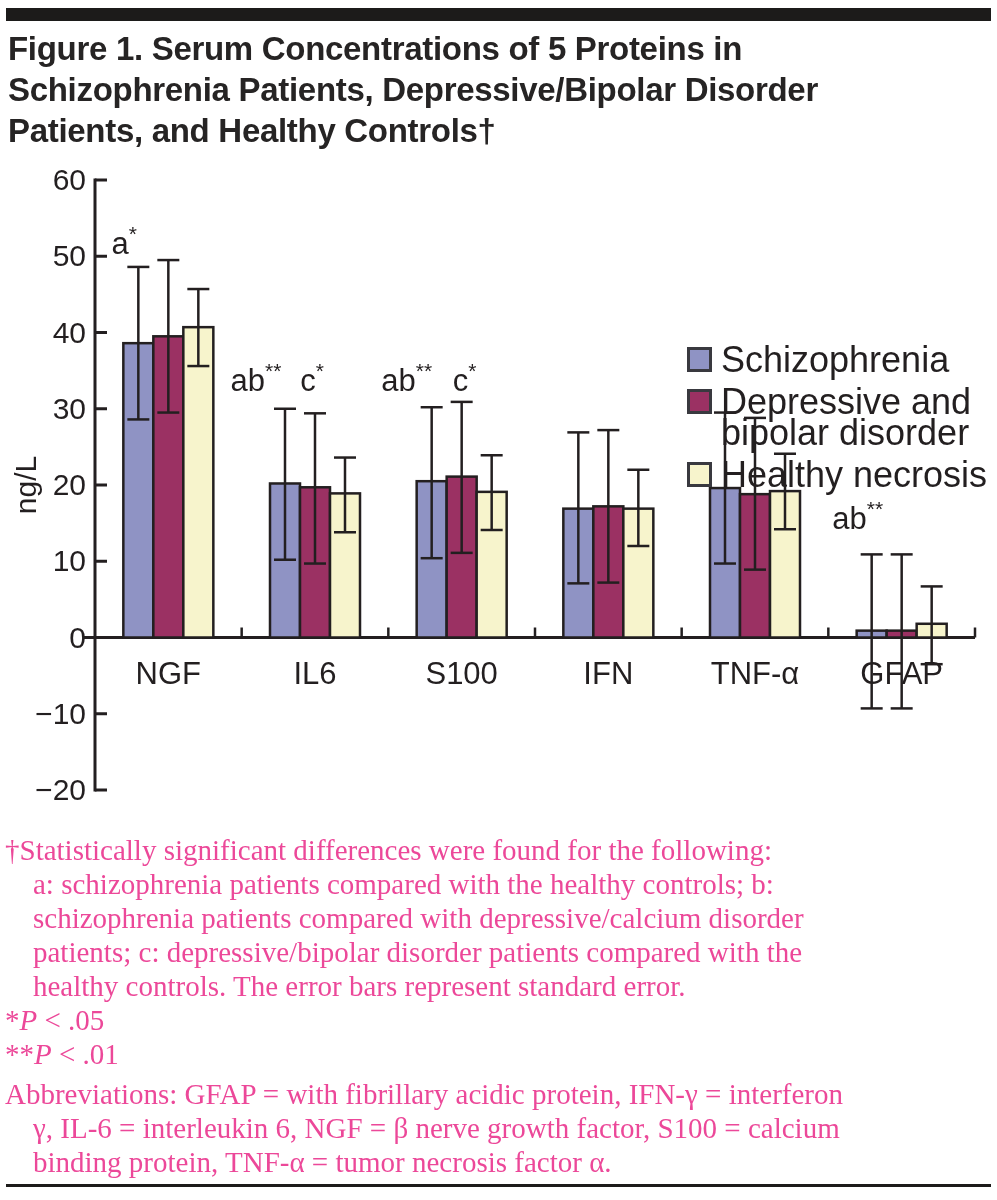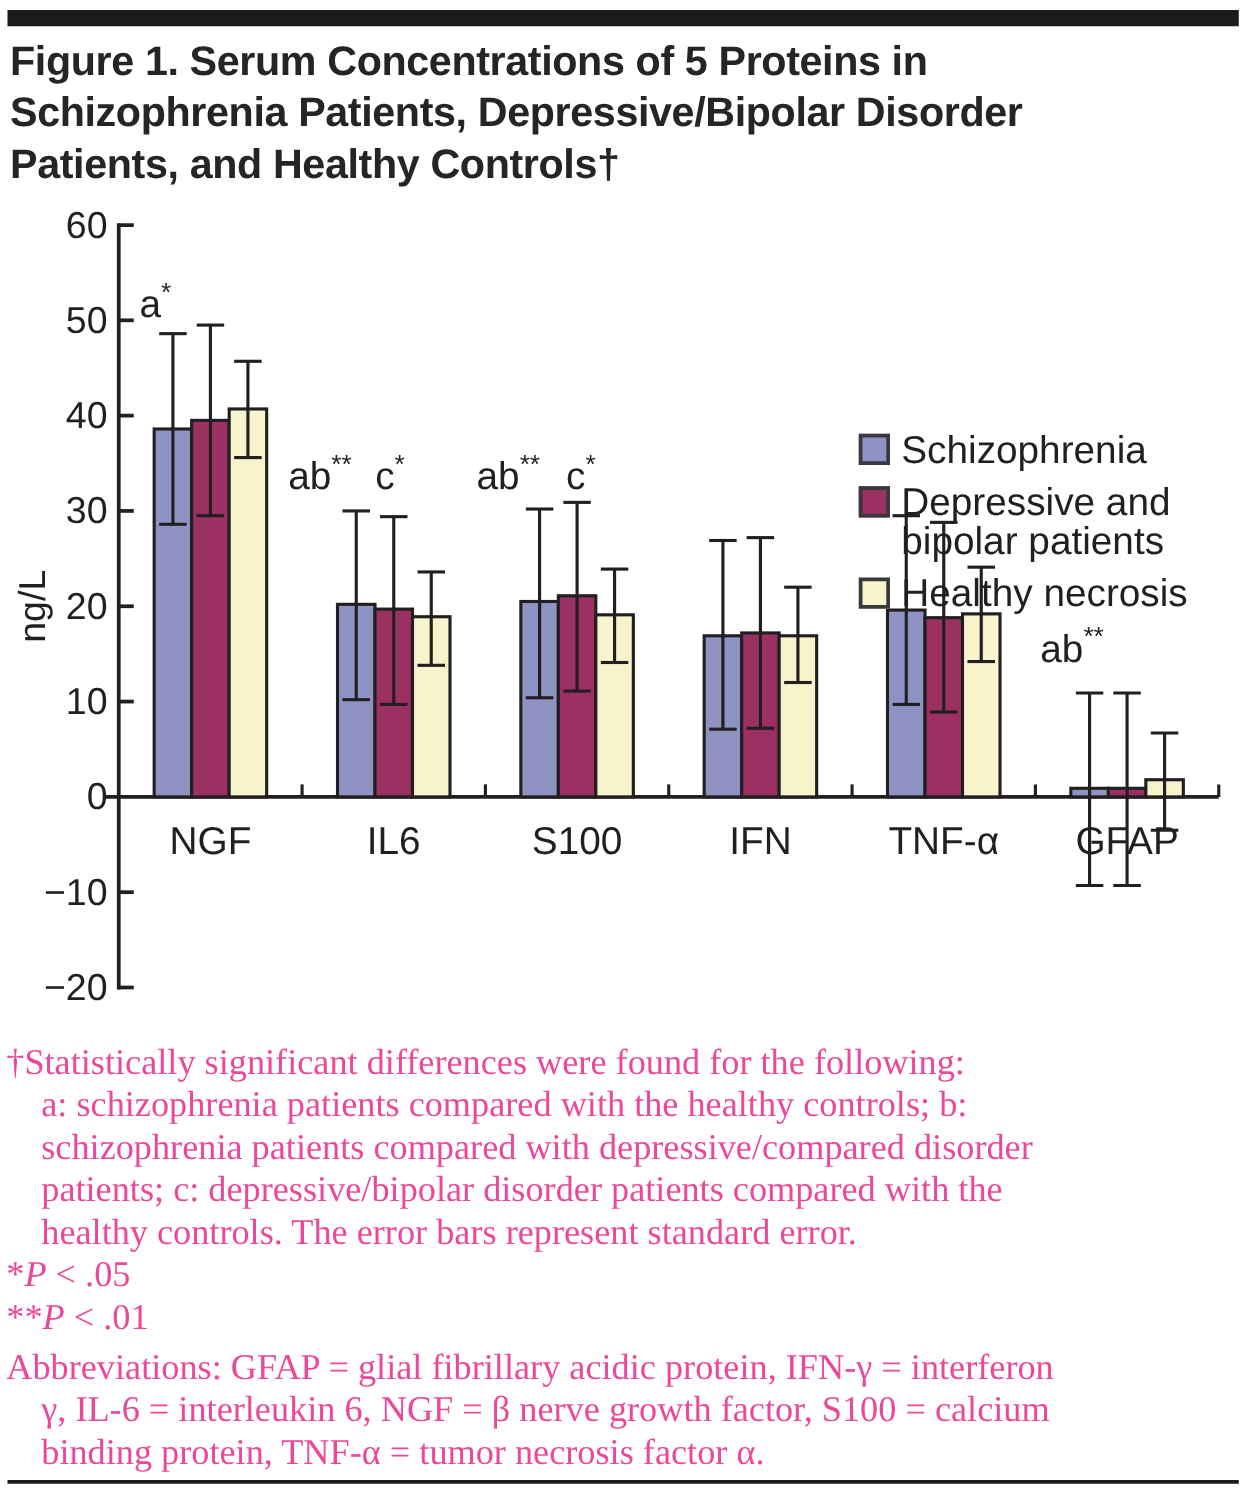--- a/index.html
+++ b/index.html
@@ -7,21 +7,21 @@
         font-family:"Liberation Sans",sans-serif;color:#231f20;}
   .top-rule{position:absolute;left:6px;right:6px;top:8px;height:13px;background:#1c1b1a;}
   .bottom-rule{position:absolute;left:6px;right:6px;top:1184px;height:3px;background:#1c1b1a;}
   .title{position:absolute;left:8px;top:28px;margin:0;font-size:33px;line-height:41px;
          font-weight:bold;letter-spacing:-0.3px;color:#262424;}
   .chart{position:absolute;left:0;top:158px;width:997px;height:676px;}
   .chart svg{position:absolute;left:0;top:0;}
   .legend{position:absolute;left:687px;top:186px;display:flex;flex-direction:column;gap:11px;}
   .legend-item{display:flex;align-items:flex-start;}
   .legend-swatch{width:19px;height:19px;border:3px solid #39393f;margin-right:9px;margin-top:3px;flex:0 0 auto;}
-  .legend-label{font-size:31px;line-height:31px;color:#231f20;}
+  .legend-label{font-size:36px;line-height:31px;color:#231f20;}
   .footnotes{position:absolute;left:5px;top:833px;width:988px;
              font-family:"Liberation Serif",serif;font-size:29px;line-height:34px;color:#ec4899;}
   .fn-line{white-space:nowrap;}
   .fn-indent{padding-left:28px;}
   .fn-p i{font-style:italic;}
   .fn-abbrev-block{margin-top:6px;}
 </style>
 </head>
 <body>
 
@@ -150,39 +150,39 @@
         <div class="legend-item">
           <span class="legend-swatch" style="background: rgb(143, 147, 196);"></span>
           <span class="legend-label">
             <div>Schizophrenia</div>
           </span>
         </div>
         <div class="legend-item">
           <span class="legend-swatch" style="background: rgb(155, 49, 99);"></span>
           <span class="legend-label">
             <div>Depressive and</div>
-            <div>bipolar patients</div>
+            <div>bipolar disorder</div>
           </span>
         </div>
         <div class="legend-item">
           <span class="legend-swatch" style="background: rgb(247, 244, 204);"></span>
           <span class="legend-label">
             <div>Healthy necrosis</div>
           </span>
         </div>
       </div>
   </div>
   <div id="footnotes" class="footnotes">
       <div class="fn-line">†Statistically significant differences were found for the following:</div>
       <div class="fn-line fn-indent">a: schizophrenia patients compared with the healthy controls; b:</div>
-      <div class="fn-line fn-indent">schizophrenia patients compared with depressive/compared disorder</div>
+      <div class="fn-line fn-indent">schizophrenia patients compared with depressive/calcium disorder</div>
       <div class="fn-line fn-indent">patients; c: depressive/bipolar disorder patients compared with the</div>
       <div class="fn-line fn-indent">healthy controls. The error bars represent standard error.</div>
       <div class="fn-line fn-p"><span>*</span><i>P</i><span> &lt; .05</span></div>
       <div class="fn-line fn-p"><span>**</span><i>P</i><span> &lt; .01</span></div>
       <div class="fn-abbrev-block">
-        <div class="fn-line">Abbreviations: GFAP = glial fibrillary acidic protein, IFN-γ = interferon</div>
+        <div class="fn-line">Abbreviations: GFAP = with fibrillary acidic protein, IFN-γ = interferon</div>
         <div class="fn-line fn-indent">γ, IL-6 = interleukin 6, NGF = β nerve growth factor, S100 = calcium</div>
         <div class="fn-line fn-indent">binding protein, TNF-α =  tumor necrosis factor α.</div>
       </div>
     </div>
   <div class="bottom-rule"></div>
 </div>
 
 </body></html>

